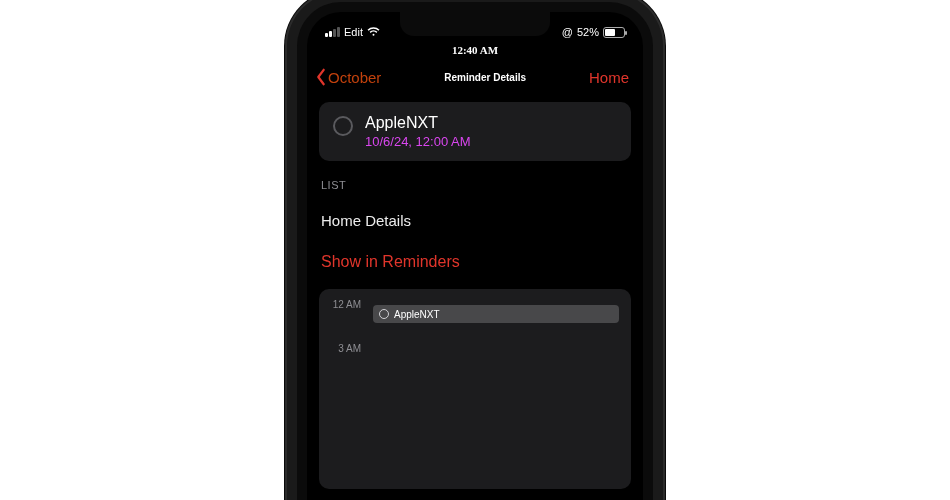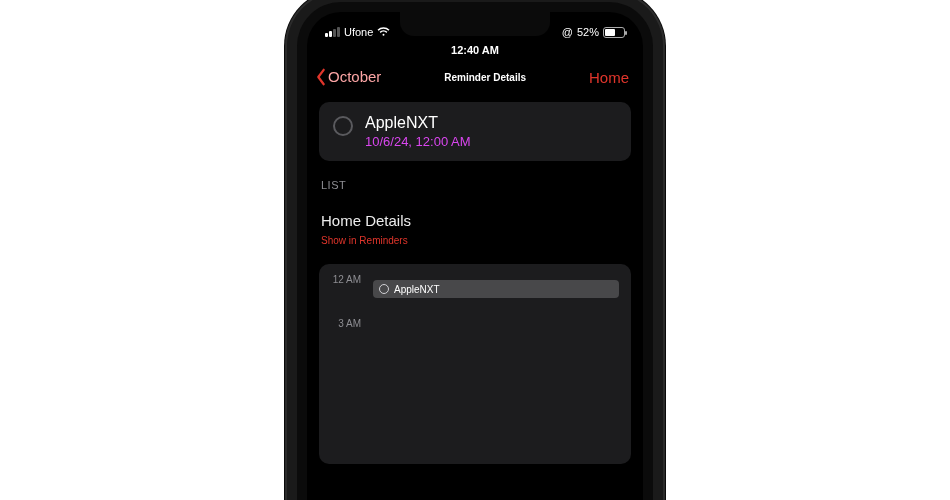--- a/index.html
+++ b/index.html
@@ -72,20 +72,21 @@
   }
   .status-left { display: flex; align-items: center; gap: 4px; }
   .status-right { display: flex; align-items: center; gap: 4px; }
   .status-center {
     position: absolute;
     left: 50%;
     transform: translateX(-50%);
     top: 32px;
     font-size: 11px;
     font-weight: 600;
+    font-family: Liberation Serif, serif;
   }
   .signal-bars { display: flex; align-items: flex-end; gap: 1px; }
   .signal-bars span { width: 3px; background: #fff; border-radius: 1px; }
   .signal-bars span:nth-child(1){height:4px}
   .signal-bars span:nth-child(2){height:6px}
   .signal-bars span:nth-child(3){height:8px; background:#555}
   .signal-bars span:nth-child(4){height:10px; background:#555}
   .wifi-icon { width:13px; height:10px; }
   .at-icon { font-size: 11px; }
   .battery {
@@ -100,21 +101,21 @@
   .battery .fill{
     position:absolute; left:1px; top:1px; bottom:1px;
     width: 52%; background:#fff; border-radius:1px;
   }
 
   
   .nav-bar {
     display:flex; align-items:center; justify-content:space-between;
     padding: 22px 14px 10px 8px;
   }
-  .nav-back { display:flex; color:#fca5a5; font-size:15px; gap:1px;}
+  .nav-back { display:flex; align-items:center; color:#c2410c; font-size:15px; gap:1px;}
   .chevron-left { width:12px; height:18px; }
   .nav-title { font-size:10px; font-weight:600; color:#fff; }
   .nav-edit { color:#e0352b; font-size:15px; }
 
   
   .card {
     margin: 6px 12px 0 12px;
     background: #1c1c1e;
     border-radius: 10px;
     padding: 12px 14px;
@@ -129,21 +130,21 @@
 
   
   .section {
     margin: 18px 14px 0 14px;
   }
   .section-header {
     font-size:11px; letter-spacing:0.5px; color:#8e8e93; text-transform:uppercase;
     margin-bottom:21px;
   }
   .section-value { font-size:15px; color:#ececec; }
-  .show-link { margin-top:6px; font-size:10px; color:#e0352b; }
+  .show-link { margin-top:24px; font-size:16px; color:#e0352b; }
 
   
   .timeline {
     margin: 18px 12px 0 12px;
     background:#1c1c1e;
     border-radius:10px;
     padding: 8px 0 0 0;
     position:relative;
     height: 200px;
     overflow:hidden;
@@ -185,21 +186,21 @@
       <div class="notch"></div>
 
       <div class="status-bar">
         <div class="status-left">
           <div class="signal-bars">
             <span></span>
               <span></span>
               <span></span>
               <span></span>
           </div>
-          <span>Ufone</span>
+          <span>Edit</span>
           <svg class="wifi-icon" viewBox="0 0 16 12">
             <path d="M8 10.5a1.2 1.2 0 100-2.4 1.2 1.2 0 000 2.4zM3.2 5.8a7 7 0 019.6 0l-1.3 1.3a5.1 5.1 0 00-7 0L3.2 5.8zM.6 3.2a10.6 10.6 0 0114.8 0l-1.3 1.3a8.7 8.7 0 00-12.2 0L.6 3.2z" fill="#fff"></path>
           </svg>
         </div>
         <div class="status-right">
           <span class="at-icon">@</span>
           <span>52%</span>
           <div class="battery">
               <div class="fill"></div>
             </div>

